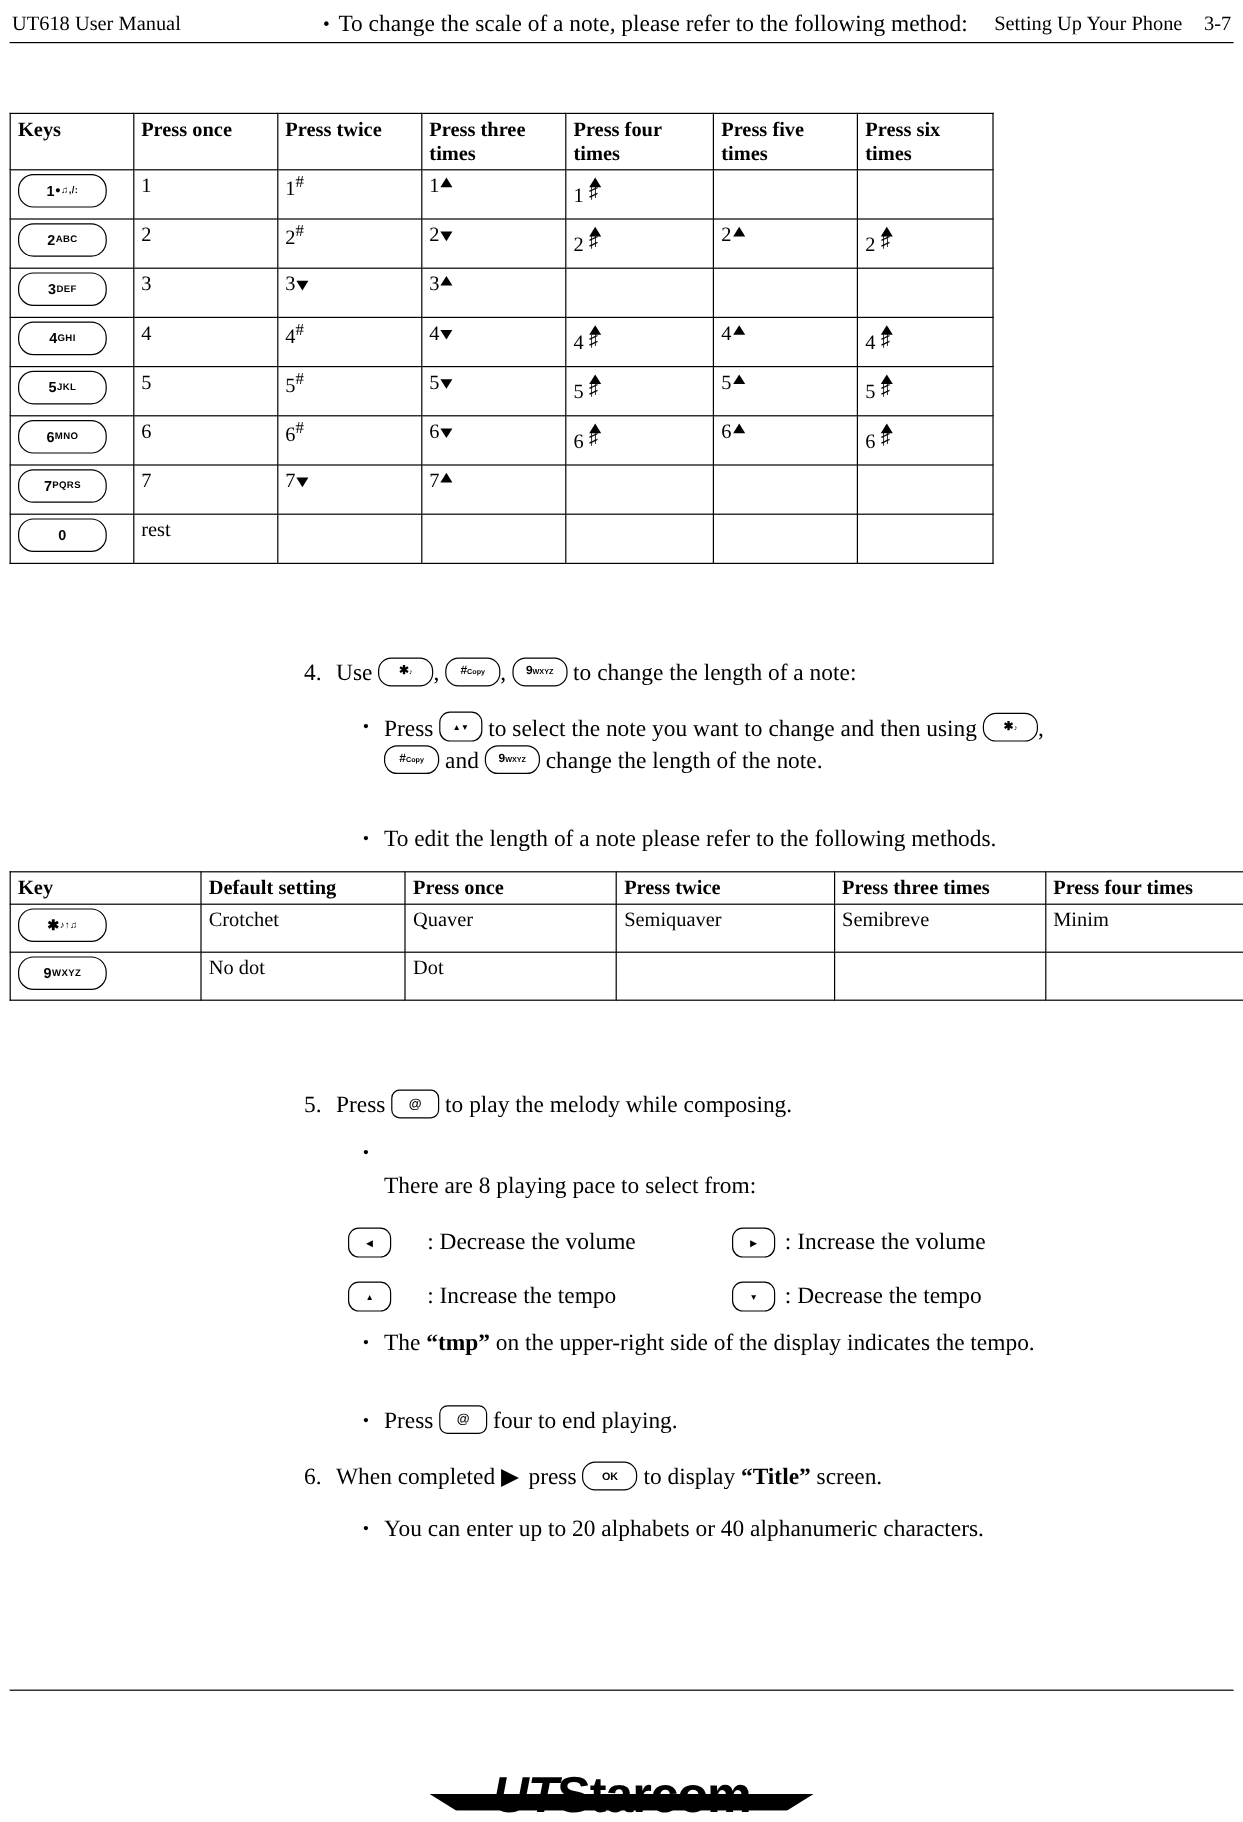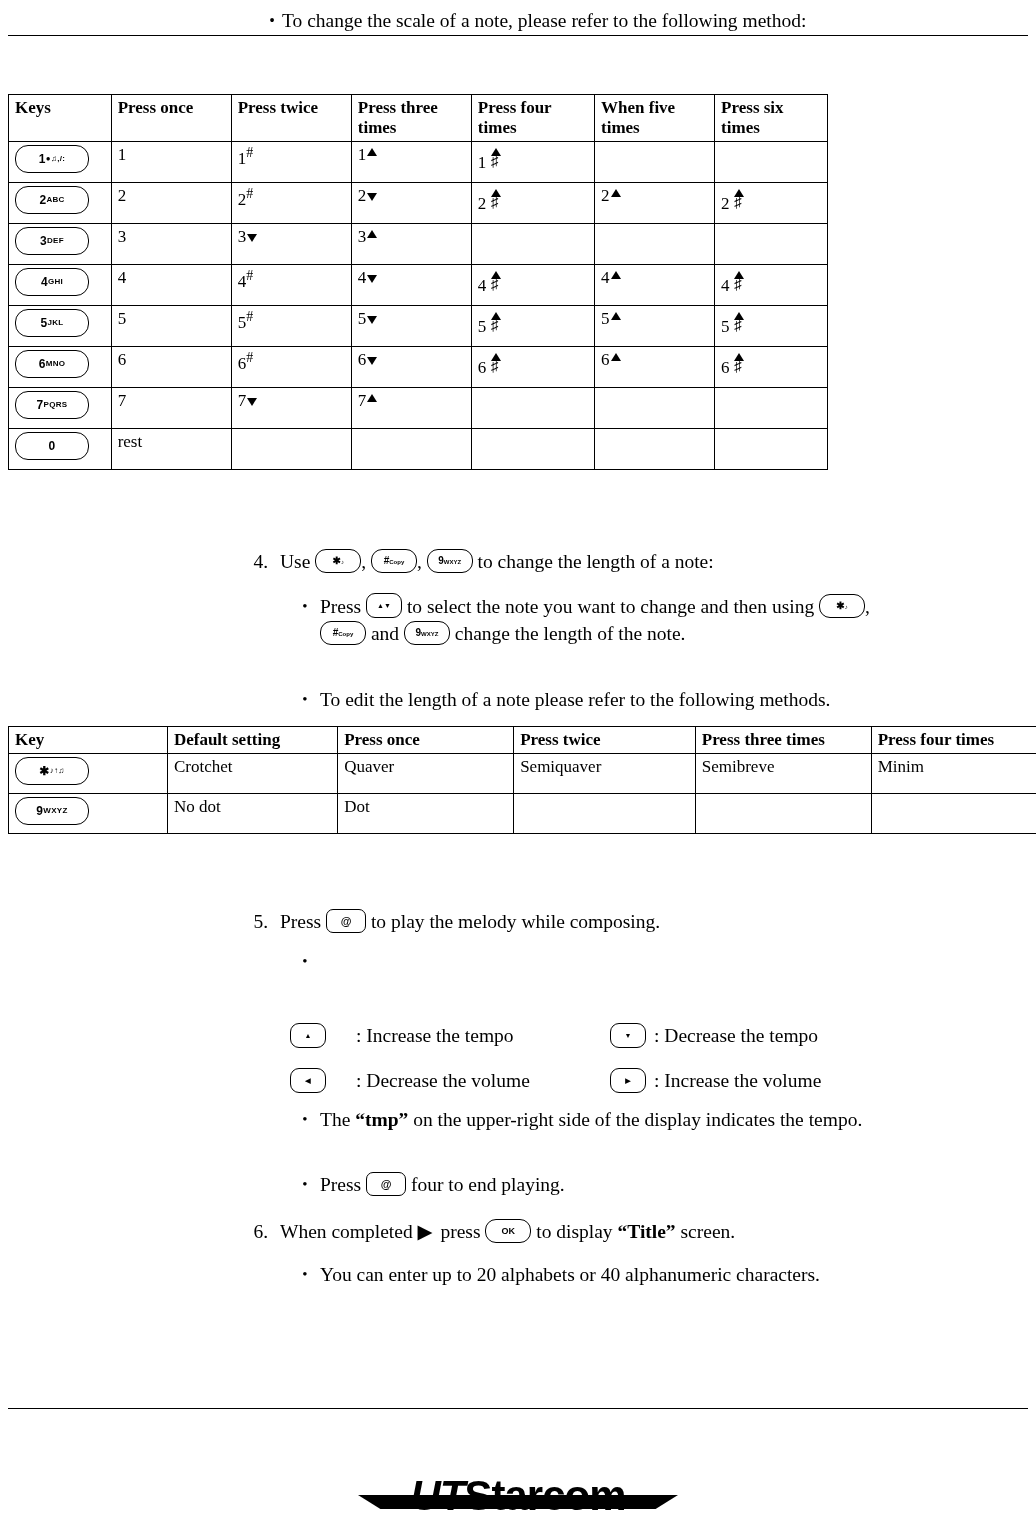--- a/index.html
+++ b/index.html
@@ -302,20 +302,26 @@
     background: #000;
     border-radius: 0 0 0 0;
     clip-path: polygon(0 0, 100% 0, 93% 100%, 7% 100%);
   }
 </style>
 </head>
 <body>
 
 <div class="page">
 
+  <div class="header">
+    <div class="header-left">UT618 User Manual</div>
+    <div class="header-right">
+      <span>Setting Up Your Phone</span><span class="pagenum">3-7</span>
+    </div>
+  </div>
   <div class="header-rule"></div>
 
   <div class="bullet-line top-bullet">
     <div class="bullet-dot">•</div>
     <div class="bullet-text">To change the scale of a note, please refer to the following method:</div>
   </div>
 
   <table class="doc-table" id="keys-table">
     <colgroup>
       <col class="c0">
@@ -326,21 +332,21 @@
         <col class="c5">
         <col class="c6">
     </colgroup>
     <thead>
       <tr>
         <th>Keys</th>
         <th>Press once</th>
         <th>Press twice</th>
         <th>Press three times</th>
         <th>Press four times</th>
-        <th>When five times</th>
+        <th>Press five times</th>
         <th>Press six times</th>
       </tr>
     </thead>
     <tbody>
 
       <tr>
         <td class="keycell">
           <span class="keybtn"><span class="big">1</span><span class="sm">●♫,/:</span></span>
         </td>
         <td>1</td>
@@ -517,42 +523,43 @@
       <span>Press</span>
       <span class="inlinekey sq"><span style="font-size:11px">@</span></span>
       <span>to play the melody while composing.</span>
     </div>
   </div>
 
   <div class="sub-bullet" id="sub5a">
     <div class="bdot">•</div>
     <div class="btxt">
       <br>
+      <span>There are 8 playing pace to select from:</span>
     </div>
   </div>
 
   <div class="tempo-grid">
+    <div class="tempo-row">
+      <div class="tempo-cell first">
+        <span class="inlinekey nav"><span style="font-size:7px">◀</span></span>
+        <span class="tempo-label">: Decrease the volume</span>
+      </div>
+      <div class="tempo-cell">
+        <span class="inlinekey nav"><span style="font-size:7px">▶</span></span>
+        <span class="tempo-label2">: Increase the volume</span>
+      </div>
+    </div>
     <div class="tempo-row">
       <div class="tempo-cell first">
         <span class="inlinekey nav"><span style="font-size:7px">▲</span></span>
         <span class="tempo-label">: Increase the tempo</span>
       </div>
       <div class="tempo-cell">
         <span class="inlinekey nav"><span style="font-size:7px">▼</span></span>
         <span class="tempo-label2">: Decrease the tempo</span>
-      </div>
-    </div>
-    <div class="tempo-row">
-      <div class="tempo-cell first">
-        <span class="inlinekey nav"><span style="font-size:7px">◀</span></span>
-        <span class="tempo-label">: Decrease the volume</span>
-      </div>
-      <div class="tempo-cell">
-        <span class="inlinekey nav"><span style="font-size:7px">▶</span></span>
-        <span class="tempo-label2">: Increase the volume</span>
       </div>
     </div>
   </div>
 
   <div class="sub-bullet" id="sub5b">
     <div class="bdot">•</div>
     <div class="btxt justify">
       <span>The</span>
       <b>“tmp”</b>
       <span>on the upper-right side of the display indicates the</span>

